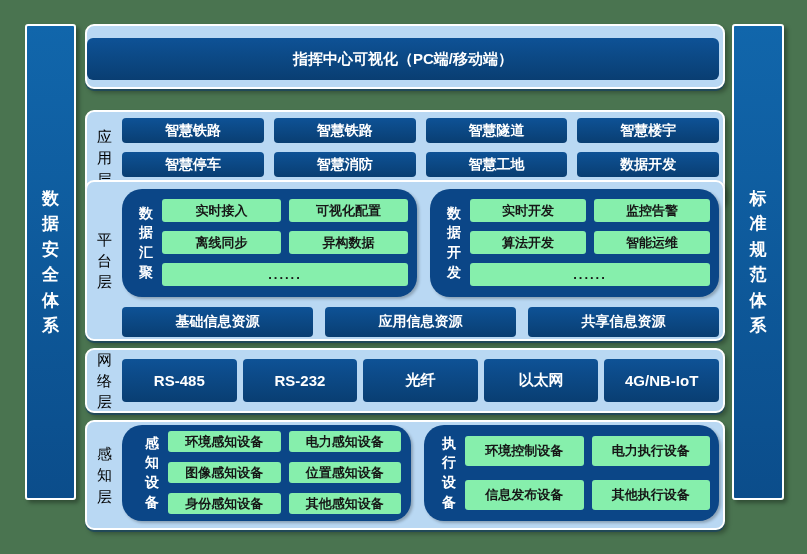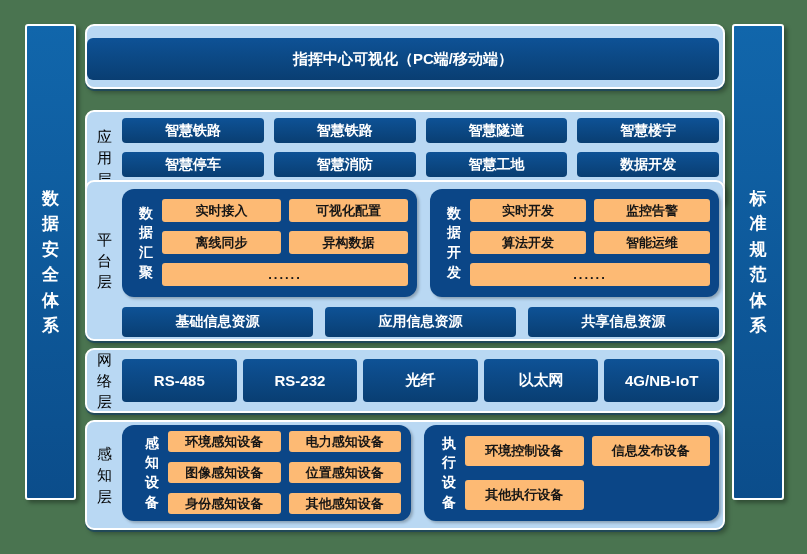--- a/index.html
+++ b/index.html
@@ -69,39 +69,39 @@
     margin-top:6px;
     display:grid;grid-template-columns:repeat(4,1fr);
     grid-auto-rows:25px;gap:9px 10px;
   }
   
   .groups-row{
     margin-top:7px;display:flex;gap:13px;
   }
   .group{
     box-sizing:border-box;height:108px;
-    background:var(--navy,#0b4687);border-radius:12px;
+    background:var(--navy,#0b4687);border-radius:20px;
     display:flex;padding:10px 9px 10px 8px;
     box-shadow:2px 2px 3px rgba(0,0,0,.25);
   }
   .group.g-left{width:295px;}
   .group.g-right{flex:1;}
   .group-title{
     width:32px;flex:0 0 32px;
     display:flex;align-items:center;justify-content:center;
   }
   .group-title .v-text{
     color:#fff;font-size:14px;font-weight:bold;line-height:1.4;
   }
   .group-grid{
     flex:1;display:grid;grid-template-columns:1fr 1fr;
     grid-auto-rows:23px;gap:9px 8px;align-content:start;
   }
   .wchip{
-    background:#fdba74;border-radius:3px;color:#161616;
+    background:#86efac;border-radius:3px;color:#161616;
     display:flex;align-items:center;justify-content:center;
     font-size:13px;font-weight:600;
   }
   .more{grid-column:1 / -1;letter-spacing:2px;font-weight:bold;}
   .resources{
     margin-top:10px;
     display:grid;grid-template-columns:repeat(3,1fr);
     grid-auto-rows:30px;gap:12px;
   }
   
@@ -228,20 +228,21 @@
             <div class="wchip">身份感知设备</div>
             <div class="wchip">其他感知设备</div>
           </div>
         </div>
         <div class="group g-right">
           <div class="group-title">
             <span class="v-text">执行设备</span>
           </div>
           <div class="group-grid">
             <div class="wchip">环境控制设备</div>
+            <div class="wchip">电力执行设备</div>
             <div class="wchip">信息发布设备</div>
             <div class="wchip">其他执行设备</div>
           </div>
         </div>
       </div>
     </div>
   </section>
 
 </div>
 

